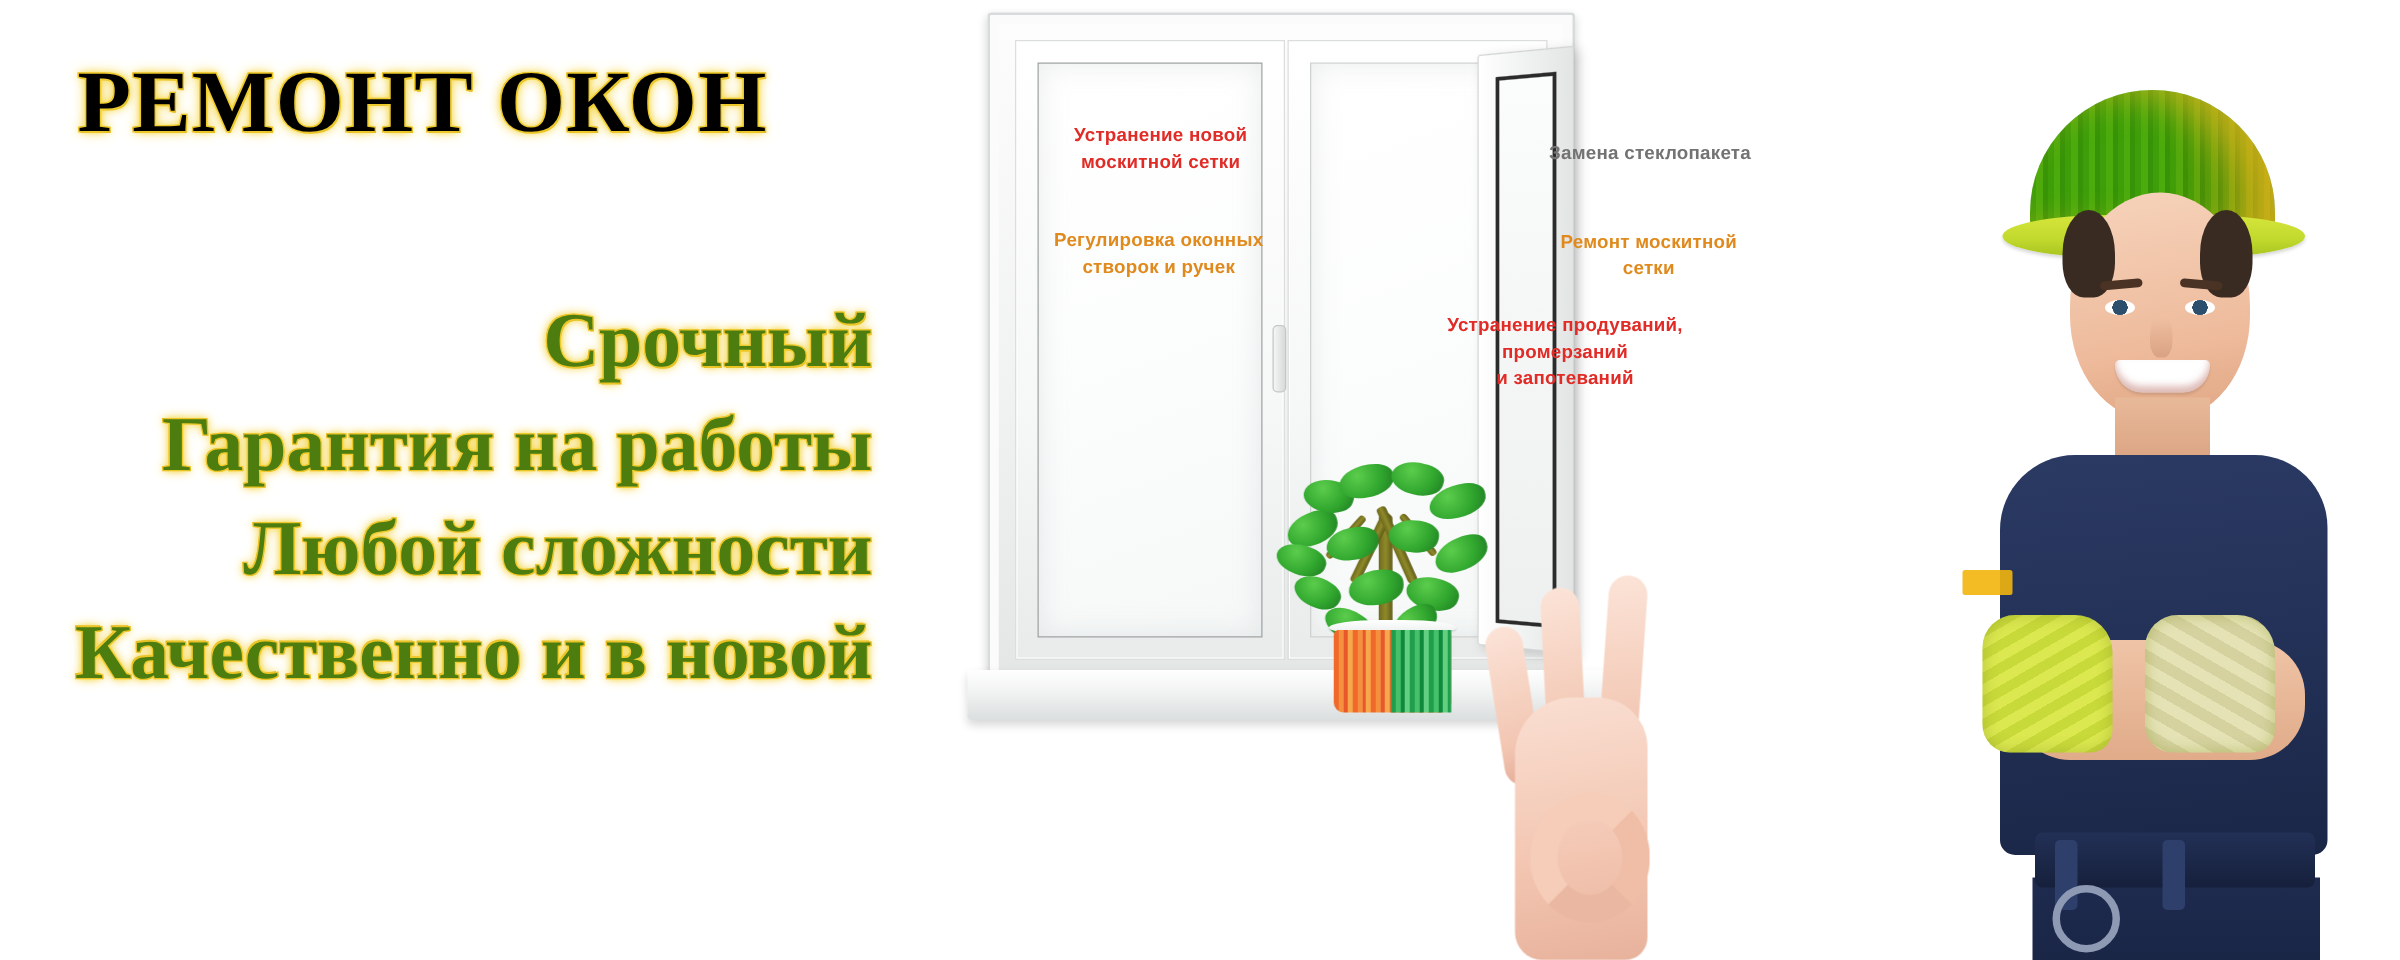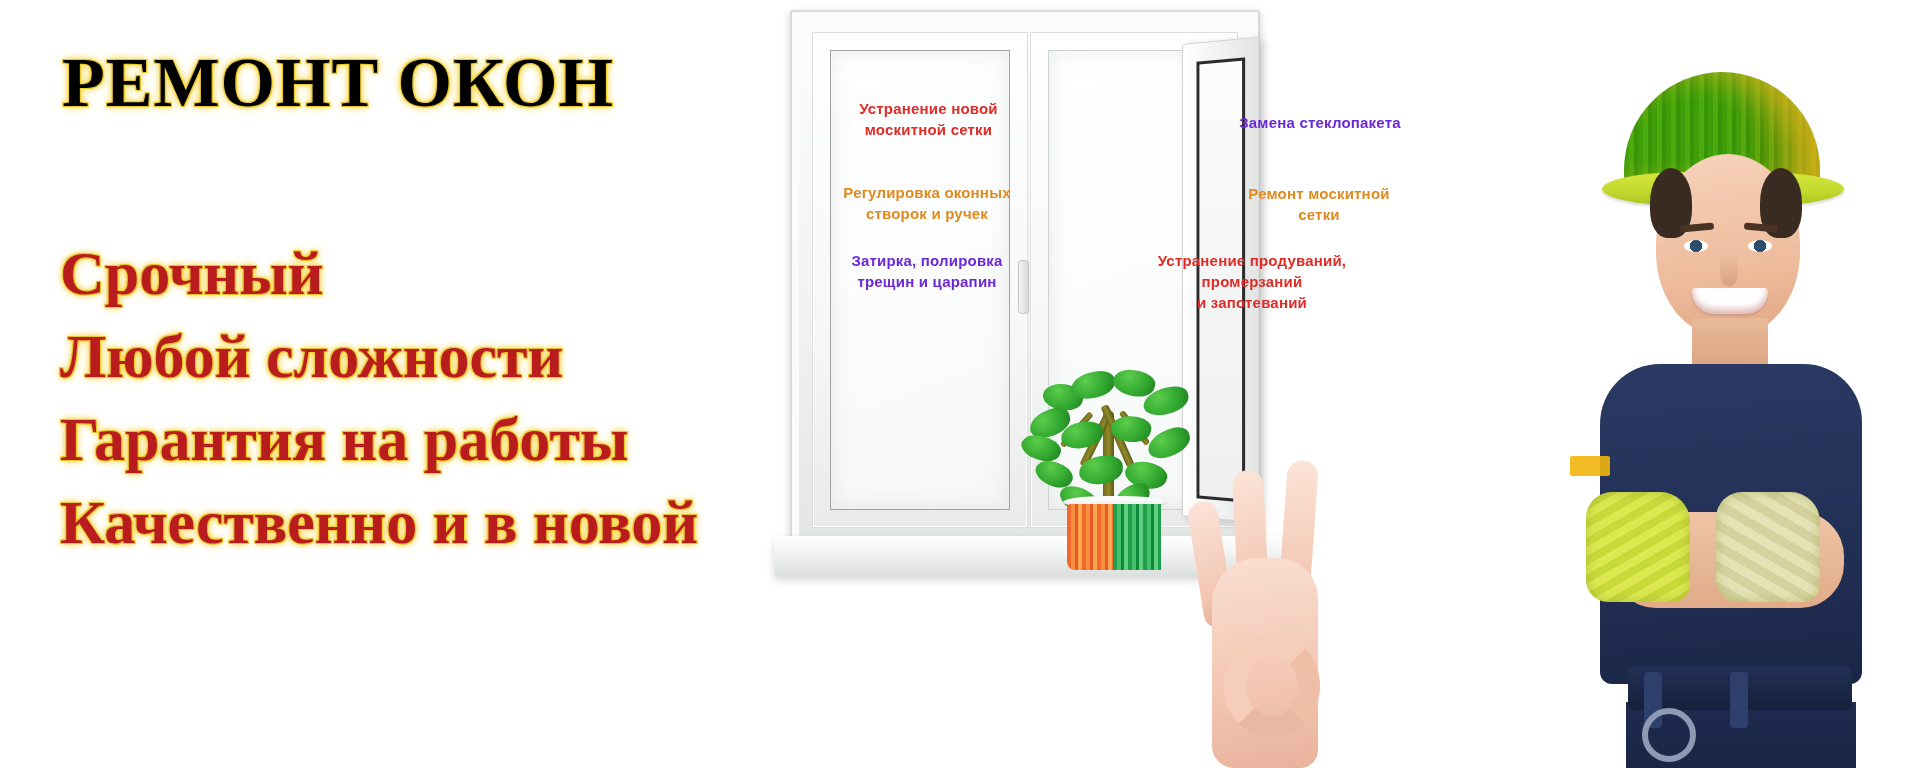--- a/index.html
+++ b/index.html
@@ -43,29 +43,30 @@
     top: 232px;
     margin: 0;
     padding: 0;
     list-style: none;
   }
   .tagline {
     font-family: "Liberation Serif", serif;
     font-weight: bold;
     font-size: 62px;
     line-height: 83px;
-    color: #b91c1c;
+    color: #4d7c0f;
     white-space: nowrap;
     -webkit-text-stroke: 2px #e8bc22;
     paint-order: stroke fill;
     text-shadow:
        0 0 5px #f7d83a,
        0 0 9px #f0c927,
        1px 1px 0 #dfb41a,
       -1px -1px 0 #dfb41a;
+    text-align: right;
   }
 
   
   .window-scene {
     position: absolute;
     left: 790px;
     top: 10px;
     width: 470px;
     height: 540px;
   }
@@ -144,21 +145,21 @@
     font-family: "Liberation Sans", sans-serif;
     font-weight: bold;
     font-size: 15px;
     line-height: 21px;
     text-align: center;
     white-space: pre-line;
     letter-spacing: .2px;
   }
   .label-red    { color: #e02b26; }
   .label-orange { color: #e08a1e; }
-  .label-green  { color: #6d28d9; }
+  .label-green  { color: #737373; }
 
   .lbl-mesh-new    { left: 836px; top: 98px;  width: 185px; }
   .lbl-adjust      { left: 826px; top: 182px; width: 202px; }
   .lbl-polish      { left: 831px; top: 250px; width: 192px; }
   .lbl-glazing     { left: 1215px; top: 112px; width: 210px; }
   .lbl-mesh-repair { left: 1216px; top: 183px; width: 206px; }
   .lbl-drafts      { left: 1128px; top: 250px; width: 248px; }
 
   
   .plant { position: absolute; left: 1015px; top: 370px; width: 190px; height: 200px; }
@@ -356,22 +357,22 @@
 </style>
 </head>
 <body>
 
 <div class="banner">
 
   <div class="headline">РЕМОНТ ОКОН</div>
 
   <ul class="tagline-list">
     <li class="tagline">Срочный</li>
+    <li class="tagline">Гарантия на работы</li>
     <li class="tagline">Любой сложности</li>
-    <li class="tagline">Гарантия на работы</li>
     <li class="tagline">Качественно и в новой</li>
   </ul>
 
   <div class="window-scene">
     <div class="window-outer-frame"></div>
 
     <div class="sash sash-left">
       <div class="glass"></div>
     </div>
 
@@ -387,22 +388,20 @@
 
     <div class="window-sill"></div>
   </div>
 
   <div class="label label-red lbl-mesh-new">Устранение новой
 москитной сетки</div>
 
   <div class="label label-orange lbl-adjust">Регулировка оконных
 створок и ручек</div>
 
-  <div class="label label-green lbl-polish">Затирка, полировка
-трещин и царапин</div>
 
   <div class="label label-green lbl-glazing">Замена стеклопакета</div>
 
   <div class="label label-orange lbl-mesh-repair">Ремонт москитной
 сетки</div>
 
   <div class="label label-red lbl-drafts">Устранение продуваний,
 промерзаний
 и запотеваний</div>
 

